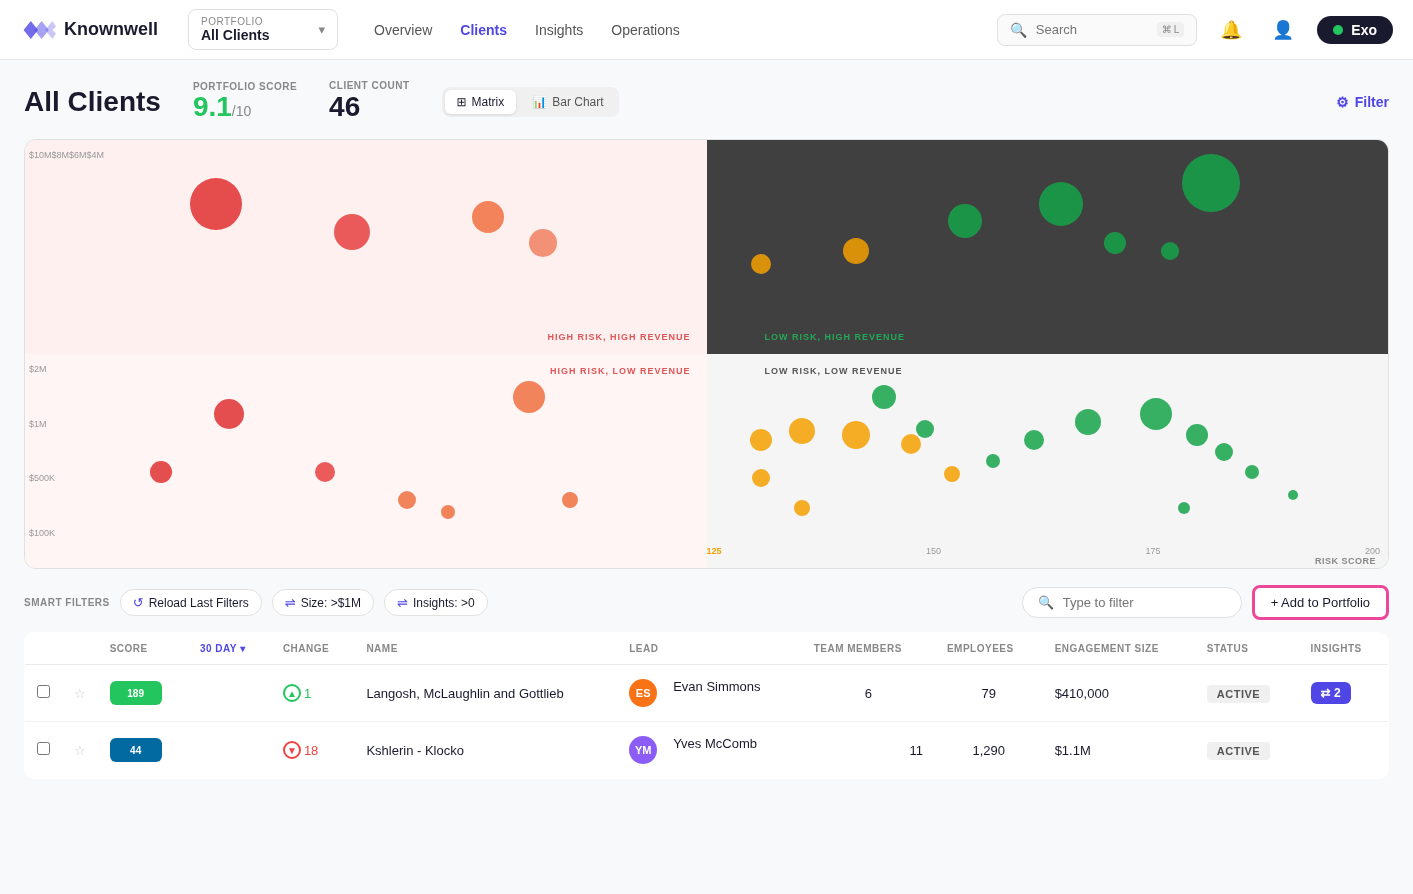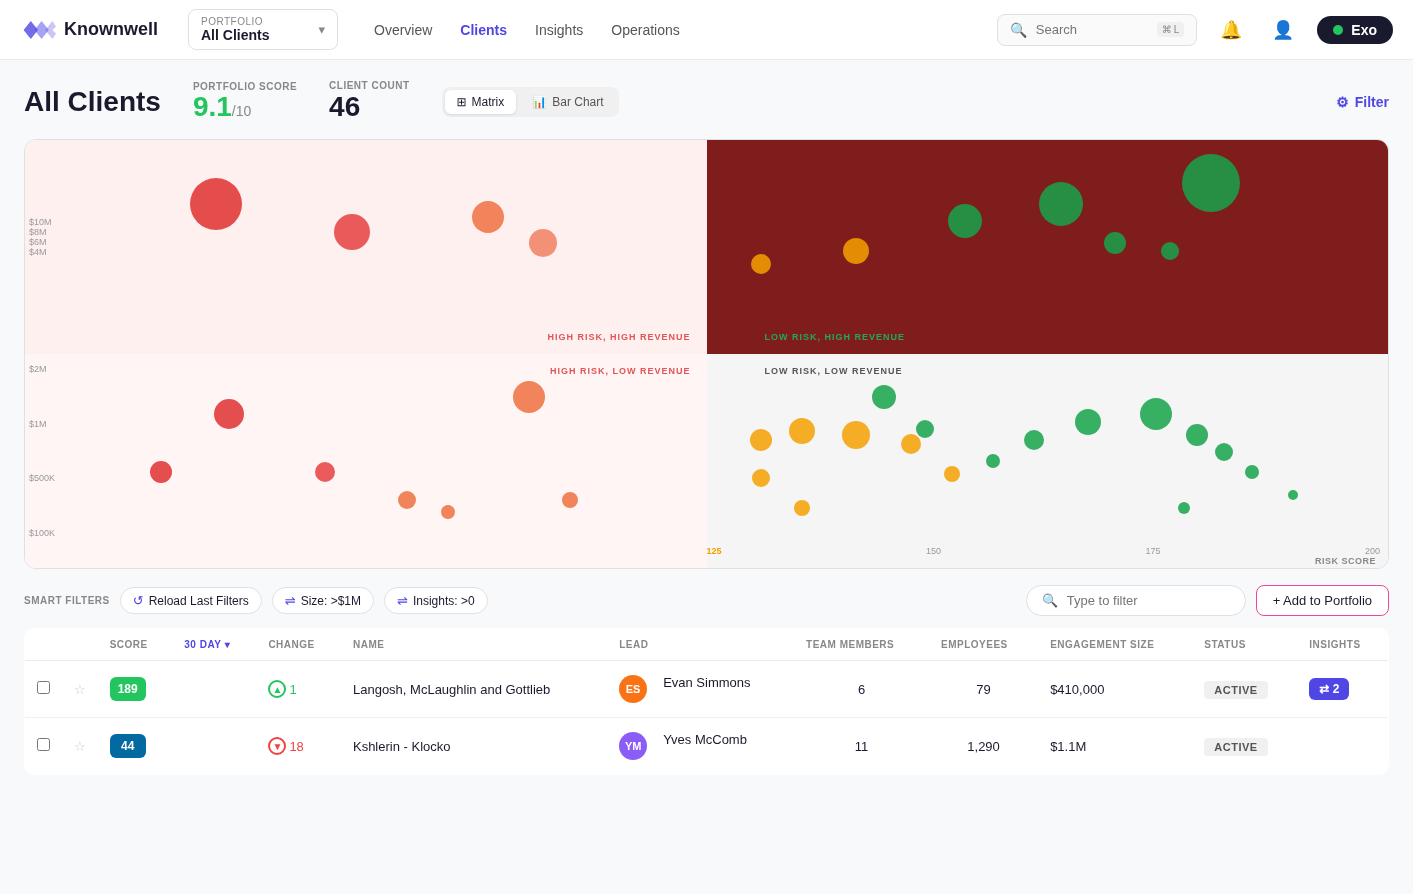--- a/index.html
+++ b/index.html
@@ -46,21 +46,21 @@
     .view-toggle { display: flex; align-items: center; gap: 4px; background: #f0f0f0; border-radius: 8px; padding: 3px; }
     .toggle-btn {
       display: flex; align-items: center; gap: 5px; padding: 5px 12px;
       border-radius: 6px; border: none; cursor: pointer; font-size: 12px; font-weight: 500;
       background: transparent; color: #555;
     }
     .toggle-btn.active { background: #fff; color: #1a1a2e; box-shadow: 0 1px 3px rgba(0,0,0,0.1); }
     .filter-btn { margin-left: auto; display: flex; align-items: center; gap: 6px; color: #4f46e5; font-weight: 600; cursor: pointer; border: none; background: transparent; font-size: 14px; }
     .quadrant { position: relative; overflow: hidden; }
     .q-top-left { background: #fff0f0; }
-    .q-top-right { background: #7f1d1d; }
+    .q-top-right { background: #404040; }
     .q-bottom-left { background: #fff5f5; }
     .q-bottom-right { background: #f5f5f5; }
     .q-label {
       position: absolute; font-size: 9px; font-weight: 700; letter-spacing: 1px;
       text-transform: uppercase;
       padding-left: 42px;
     }
     .q-label.high-risk-high { color: #e05555; bottom: 12px; right: 16px; }
     .q-label.low-risk-high { color: #22a855; bottom: 12px; left: 16px; }
     .q-label.high-risk-low { color: #e05555; top: 12px; right: 16px; }
@@ -77,33 +77,33 @@
     }
     .filter-chip .chip-icon { color: #4f46e5; font-size: 13px; }
     .filter-search { margin-left: auto; }
     .filter-search-input {
       display: flex; align-items: center; gap: 8px; border: 1px solid #e0e0e0;
       border-radius: 20px; padding: 7px 16px; width: 220px; background: #fff;
     }
     .filter-search-input input { border: none; background: transparent; outline: none; font-size: 13px; color: #555; width: 100%; }
     .add-portfolio-btn {
       display: flex; align-items: center; gap: 6px; padding: 7px 16px;
-      border: 1px solid #ec4899; border-radius: 8px; background: #fff;
+      border: 3px solid #ec4899; border-radius: 8px; background: #fff;
       font-size: 13px; color: #1a1a2e; cursor: pointer; font-weight: 500;
     }
 
     
     .clients-table { width: 100%; border-collapse: collapse; background: #fff; border: 1px solid #e8eaed; border-radius: 10px; overflow: hidden; }
     .clients-table th {
       text-align: left; padding: 10px 12px; font-size: 10px; font-weight: 600;
       color: #888; text-transform: uppercase; letter-spacing: 0.5px;
       border-bottom: 1px solid #e8eaed; background: #fff;
     }
     .clients-table td { padding: 14px 12px; border-bottom: 1px solid #f0f0f0; vertical-align: middle; }
-    .score-badge { display: inline-flex; align-items: center; justify-content: center; width: 36px; height: 24px; border-radius: 6px; font-size: 12px; font-weight: 700; color: #fff; }
+    .score-badge { display: inline-flex; align-items: center; justify-content: center; width: 52px; height: 24px; border-radius: 6px; font-size: 10px; font-weight: 700; color: #fff; }
     .score-green { background: #22c55e; }
     .score-red { background: #0369a1; }
     .change-cell { display: flex; align-items: center; gap: 3px; }
     .change-circle { width: 18px; height: 18px; border-radius: 50%; border: 2px solid currentColor; display: inline-flex; align-items: center; justify-content: center; font-size: 10px; }
     .lead-cell { display: flex; gap: 16px; }
     .avatar { width: 28px; height: 28px; border-radius: 50%; background: #ddd; display: flex; align-items: center; justify-content: center; font-size: 11px; font-weight: 600; color: #555; overflow: hidden; }
     .status-badge { padding: 3px 10px; border-radius: 4px; font-size: 11px; font-weight: 600; background: #f0f0f0; color: #555; letter-spacing: 0.5px; }
     .insights-badge { display: inline-flex; align-items: center; gap: 4px; padding: 4px 10px; border-radius: 6px; background: #4f46e5; color: #fff; font-size: 12px; font-weight: 700; }
     .checkbox-cell { width: 32px; }
     .star-cell { width: 28px; color: #ccc; cursor: pointer; }
@@ -181,21 +181,21 @@
     <button class="filter-btn">
       <span>⚙</span>
       <span>Filter</span>
     </button>
   </div>
 
   <div style="position:relative; width:100%; height:430px; margin-bottom:16px; border:1px solid #e0e0e0; border-radius:12px; overflow:hidden; display:grid; grid-template-columns:1fr 1fr; grid-template-rows:1fr 1fr;">
 
     <div class="quadrant q-top-left" style="position:relative;">
 
-      <div style="position:absolute;left:4px;top:10px;bottom:30px;display:flex;flex-direction:column;justify-content:center;pointer-events:none;">
+      <div style="position:absolute;left:4px;top:10px;bottom:30px;display:flex;justify-content:flex-end;pointer-events:none;">
         <span style="font-size:9px;color:#999;">$10M</span>
         <span style="font-size:9px;color:#999;">$8M</span>
         <span style="font-size:9px;color:#999;">$6M</span>
         <span style="font-size:9px;color:#999;">$4M</span>
       </div>
 
       <div class="bubble" style="width:52px;height:52px;background:#e03030;left:28%;top:30%;"></div>
       <div class="bubble" style="width:36px;height:36px;background:#e84040;left:48%;top:43%;"></div>
       <div class="bubble" style="width:32px;height:32px;background:#f07040;left:68%;top:36%;"></div>
       <div class="bubble" style="width:28px;height:28px;background:#f08060;left:76%;top:48%;"></div>
@@ -352,21 +352,21 @@
         <span>18</span>
       </div>
     </td>
     <td style="font-weight:500;color:#1a1a2e;">Kshlerin - Klocko</td>
     <td>
       <div class="lead-cell">
         <div class="avatar" style="background:#8b5cf6;color:#fff;">YM</div>
         <span>Yves McComb</span>
       </div>
     </td>
-    <td style="text-align:center;">11</td>
+    <td style="text-align:right;">11</td>
     <td style="text-align:center;">1,290</td>
     <td>$1.1M</td>
     <td>
       <span class="status-badge">ACTIVE</span>
     </td>
     <td></td>
   </tr>
       </tbody>
   </table>
 </div>

